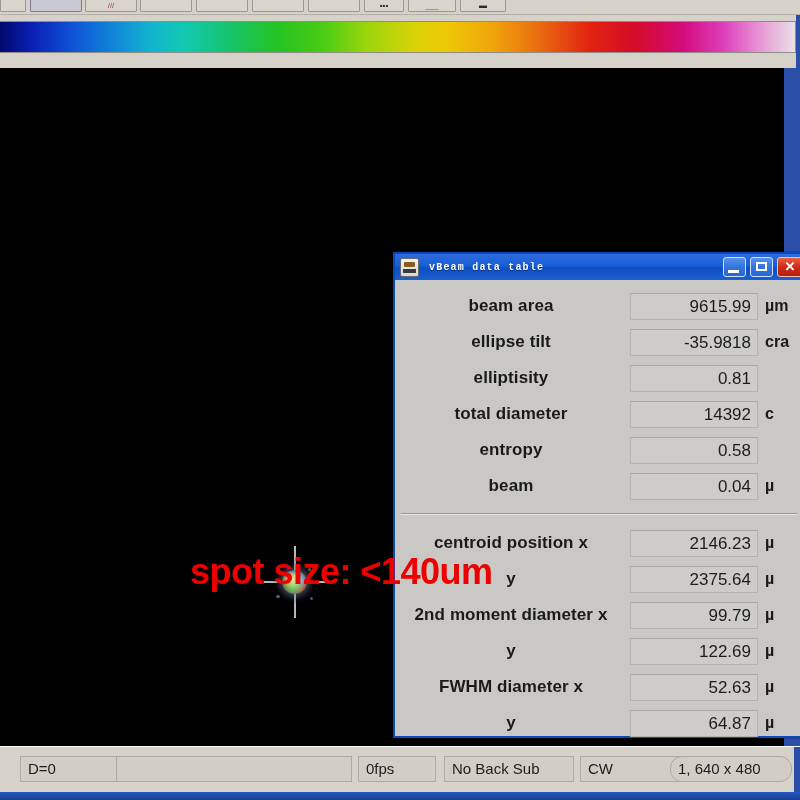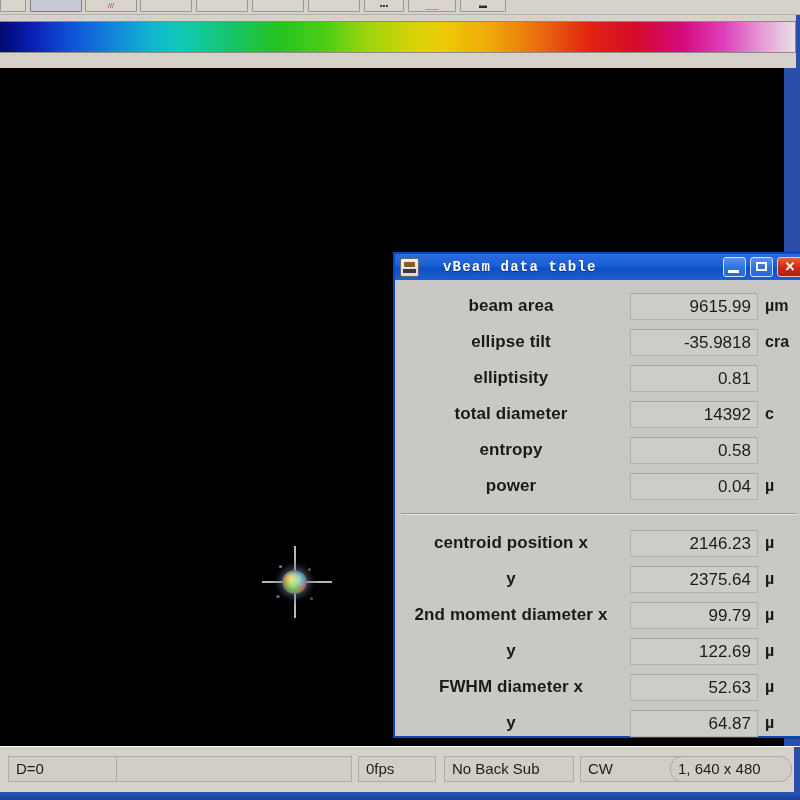--- a/index.html
+++ b/index.html
@@ -212,24 +212,24 @@
   .dlg-icon::after {
     content: "";
     position: absolute;
     left: 2px; top: 10px;
     width: 13px; height: 4px;
     background: #3a3a3a;
   }
   .dlg-title {
     color: #ffffff;
     font-family: "Liberation Mono", "DejaVu Sans Mono", monospace;
-    font-size: 14px;
+    font-size: 10px;
     font-weight: bold;
     letter-spacing: 1.2px;
-    margin-left: 24px;
+    margin-left: 10px;
     white-space: nowrap;
     text-shadow: 0 1px 1px rgba(0,0,0,.45);
   }
   .dlg-btns {
     position: absolute;
     right: 0; top: 3px;
     display: flex;
     gap: 4px;
   }
   .wbtn {
@@ -467,21 +467,21 @@
             <div class="row-label">total diameter</div>
             <div class="row-value">14392</div>
             <div class="row-unit">c</div>
           </div>
           <div class="row">
             <div class="row-label">entropy</div>
             <div class="row-value">0.58</div>
             <div class="row-unit"></div>
           </div>
           <div class="row">
-            <div class="row-label">power</div>
+            <div class="row-label">beam</div>
             <div class="row-value">0.04</div>
             <div class="row-unit">µ</div>
           </div>
         </div>
       <div class="section-divider"></div>
       <div class="section" id="section-secondary">
           <div class="row">
             <div class="row-label">centroid position x</div>
             <div class="row-value">2146.23</div>
             <div class="row-unit">µ</div>
@@ -508,24 +508,25 @@
           </div>
           <div class="row">
             <div class="row-label">y</div>
             <div class="row-value">64.87</div>
             <div class="row-unit">µ</div>
           </div>
         </div>
     </div>
   </div>
 
+  <div class="annotation">spot size: &lt;140um</div>
 
   <div class="statusbar">
     <div id="statusbar-cells">
-        <div class="sb-cell" style="left: 8px; width: 125px;">D=0</div>
+        <div class="sb-cell" style="left: 20px; width: 125px;">D=0</div>
         <div class="sb-cell" style="left: 116px; width: 236px;"></div>
         <div class="sb-cell" style="left: 358px; width: 78px;">0fps</div>
         <div class="sb-cell" style="left: 444px; width: 130px;">No Back Sub</div>
         <div class="sb-cell" style="left: 580px; width: 108px;">CW</div>
         <div class="sb-cell" style="left: 670px; width: 122px; border-radius: 12px;">1, 640 x 480</div>
       </div>
     <div class="sb-right-edge"></div>
   </div>
 
   <div class="taskbar"></div>

